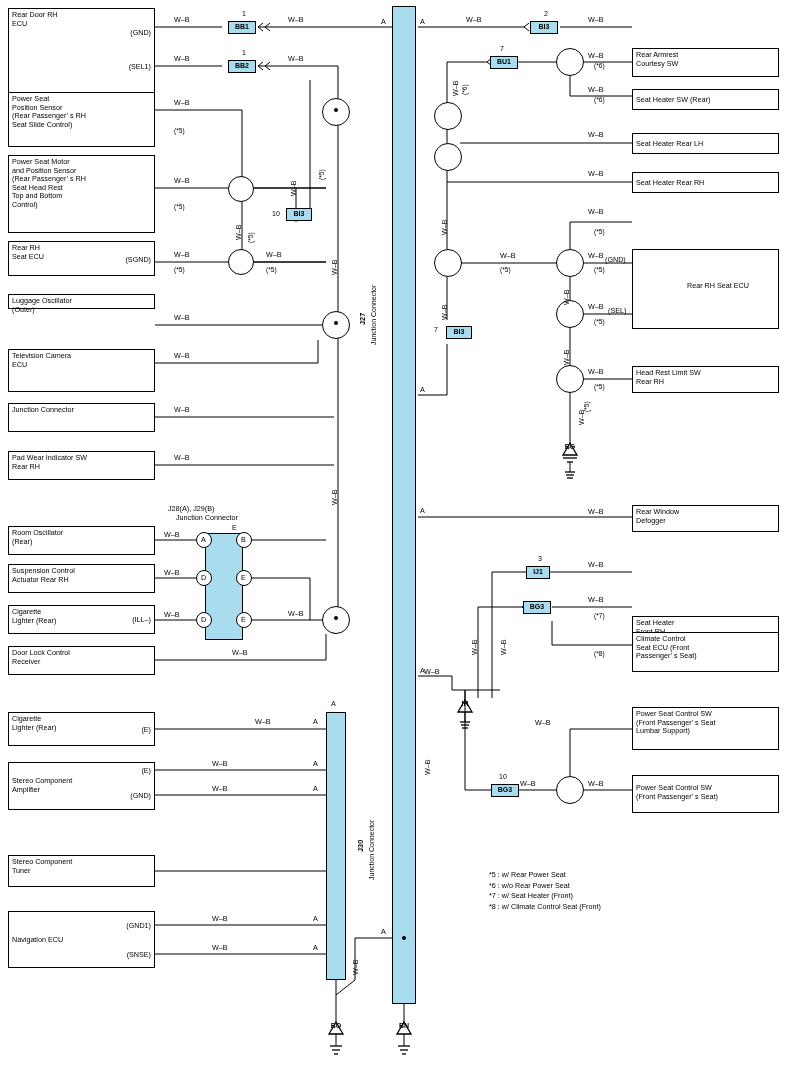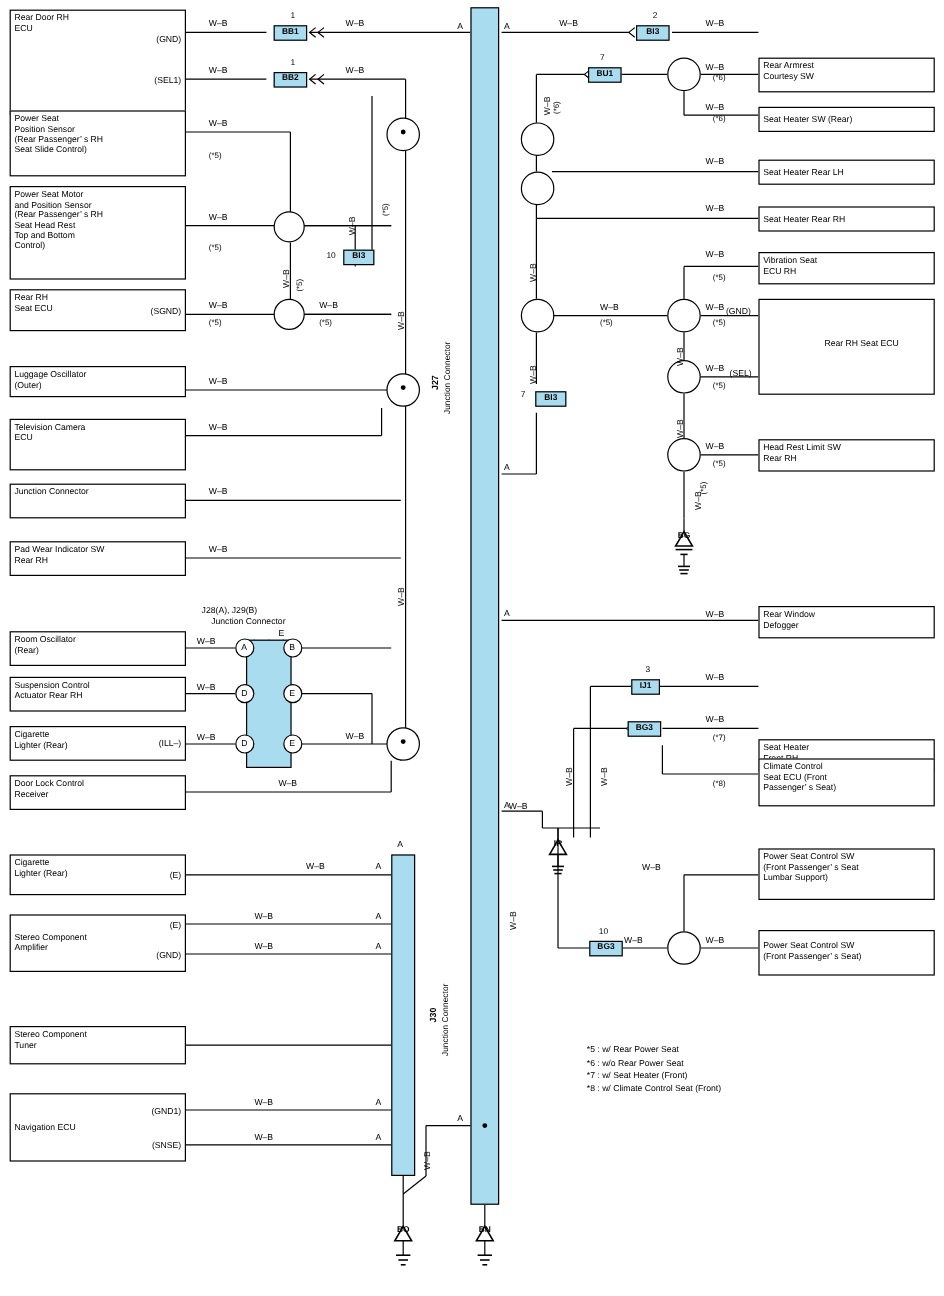--- a/index.html
+++ b/index.html
@@ -219,21 +219,21 @@
   Top and Bottom
   Control)</div>
 </div>
 
 <div class="box" style="left:8px;top:241px;width:147px;height:35px;">
   <div class="lbl">Rear RH
 Seat ECU</div>
   <div class="term" style="top:14px;">(SGND)</div>
 </div>
 
-<div class="box" style="left:8px;top:305px;width:147px;height:26px;">
+<div class="box" style="left:8px;top:294px;width:147px;height:15px;">
   <div class="lbl">Luggage Oscillator
 (Outer)</div>
 </div>
 
 <div class="box" style="left:8px;top:349px;width:147px;height:43px;">
   <div class="lbl">Television Camera
 ECU</div>
 </div>
 
 <div class="box" style="left:8px;top:403px;width:147px;height:29px;">
@@ -295,24 +295,20 @@
 Courtesy SW</div>
 </div>
 <div class="box" style="left:632px;top:89px;width:147px;height:21px;">
   <div class="lbl" style="top:6px;">Seat Heater SW (Rear)</div>
 </div>
 <div class="box" style="left:632px;top:133px;width:147px;height:21px;">
   <div class="lbl" style="top:6px;">Seat Heater Rear LH</div>
 </div>
 <div class="box" style="left:632px;top:172px;width:147px;height:21px;">
   <div class="lbl" style="top:6px;">Seat Heater Rear RH</div>
-</div>
-<div class="box" style="left:632px;top:210px;width:147px;height:27px;">
-  <div class="lbl">Vibration Seat
-ECU RH</div>
 </div>
 <div class="box" style="left:632px;top:249px;width:147px;height:80px;">
   <div class="lbl" style="left:54px;top:32px;">Rear RH Seat ECU</div>
 </div>
 <div class="box" style="left:632px;top:366px;width:147px;height:27px;">
   <div class="lbl">Head Rest Limit SW
 Rear RH</div>
 </div>
 <div class="box" style="left:632px;top:505px;width:147px;height:27px;">
   <div class="lbl">Rear Window

